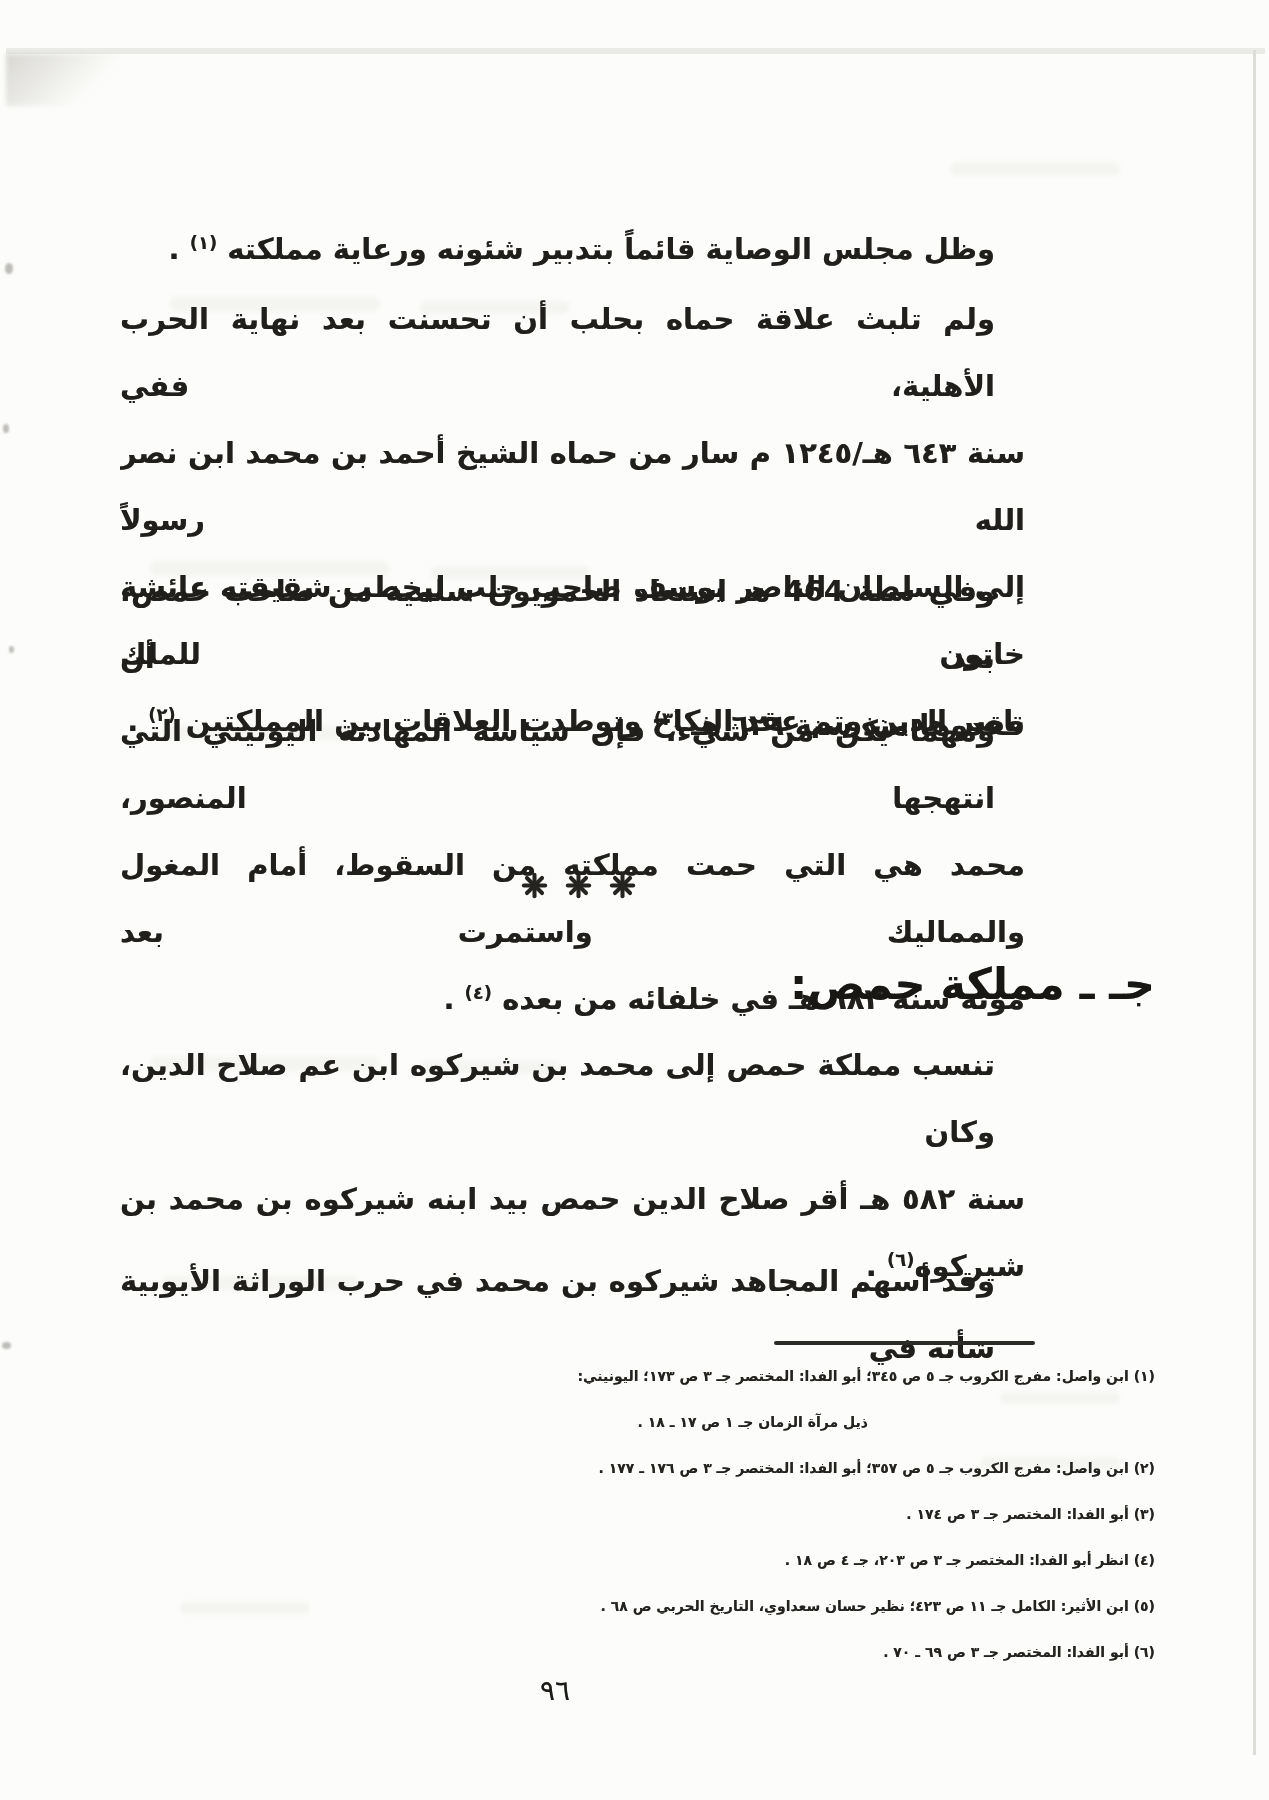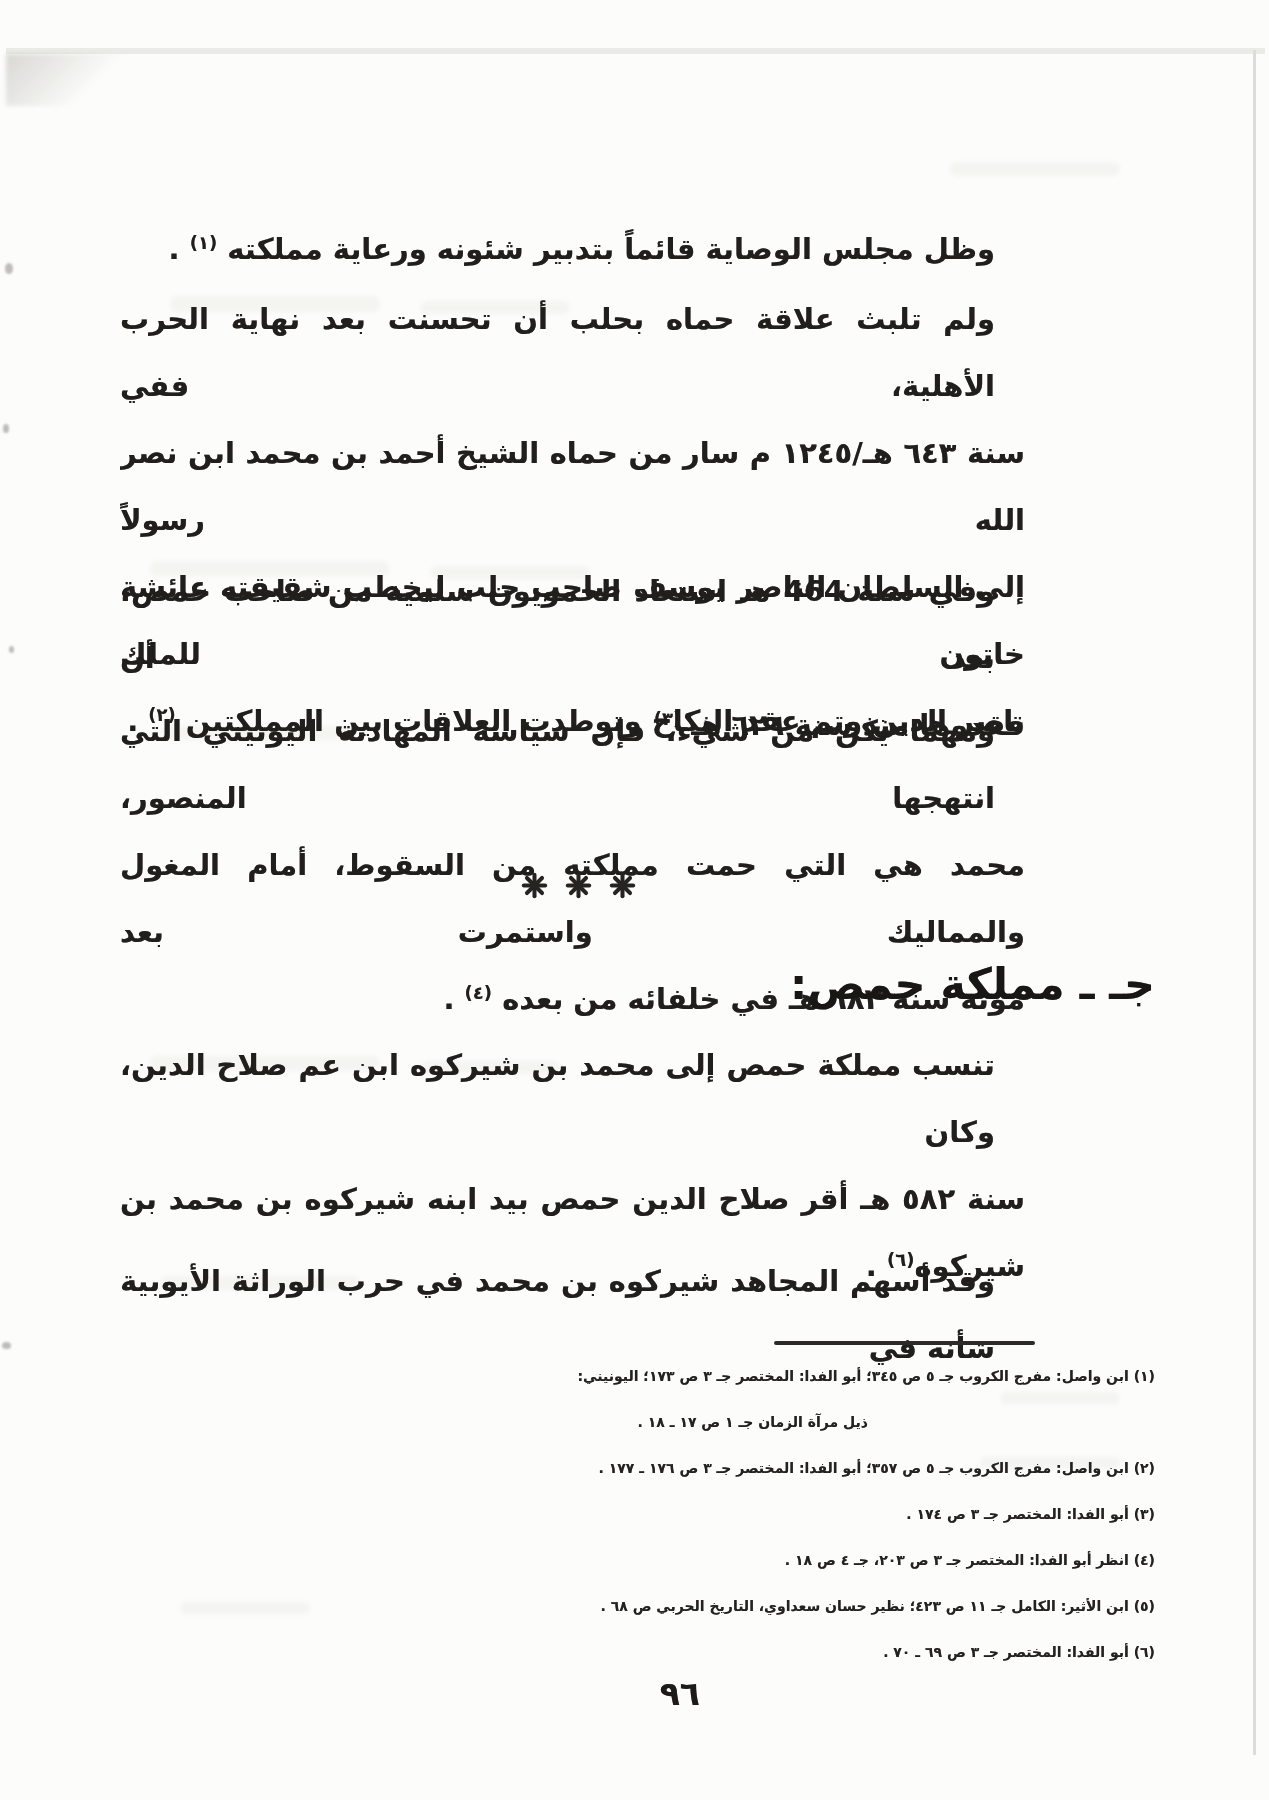--- a/index.html
+++ b/index.html
@@ -36,22 +36,22 @@
   
   .fn-sep{position:absolute;top:1341px;right:234px;width:261px;height:4px;background:#2c2b28;border-radius:2px;}
   .footnotes{position:absolute;top:1353px;right:114px;left:105px;}
   .fn-line{
     font-size:14px;font-weight:700;color:#24221f;line-height:46px;
     text-align:right;text-shadow:0 0 .4px rgba(20,18,15,.45);
   }
   .fn-line.indent{padding-right:287px;}
   
   .page-number{
-    position:absolute;top:1674px;left:540px;width:160px;text-align:right;
-    font-size:33px;font-weight:700;color:#1d1b18;text-shadow:0 0 .5px rgba(20,18,15,.5);
+    position:absolute;top:1674px;left:540px;width:160px;text-align:left;
+    font-size:28px;font-weight:400;color:#1d1b18;text-shadow:0 0 .5px rgba(20,18,15,.5);
   }
 </style>
 </head>
 <body>
 
 <div class="page">
 
   <div class="scan-top-band"></div>
   <div class="scan-topleft-smudge"></div>
   <div class="scan-right-edge"></div>

